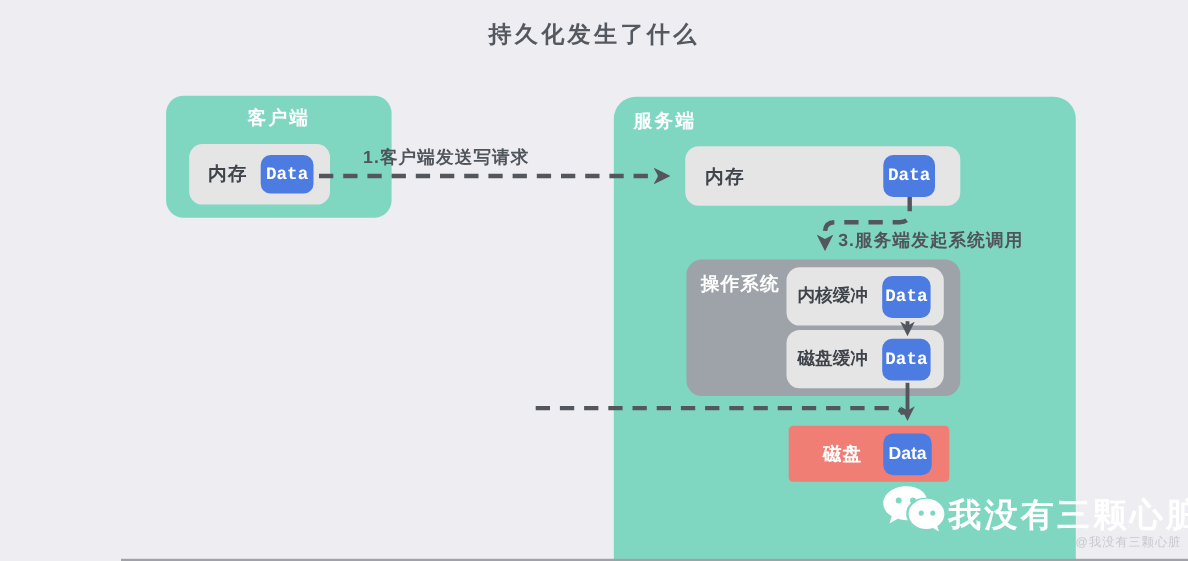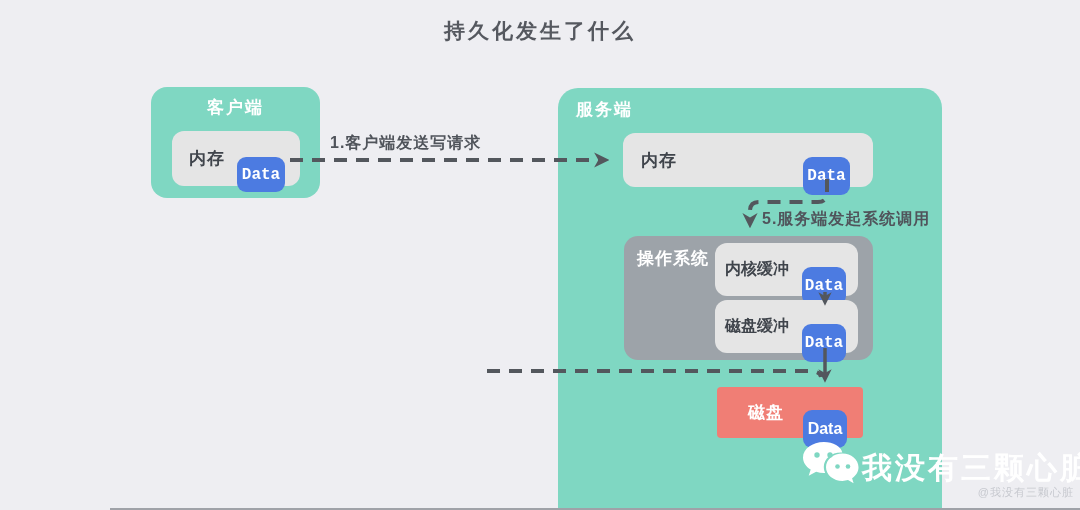--- a/index.html
+++ b/index.html
@@ -6,37 +6,37 @@
   .canvas{
     position:relative;width:1080px;height:510px;overflow:hidden;
     background:#EEEEF2;
     font-family:"Liberation Sans","DejaVu Sans",sans-serif;
   }
   .abs{position:absolute;}
   
   .title{top:17px;left:0;width:100%;text-align:center;
     font-size:21px;font-weight:700;color:#55585F;letter-spacing:3px;}
   
-  .teal{background:#7FD7C2;}
+  .teal{background:#7FD7C2;padding-left:36px;}
   .client{left:151px;top:87px;width:169px;height:111px;border-radius:16px;}
   .server{left:558px;top:88px;width:384px;height:453px;border-radius:20px;}
   .container-label{color:#fff;font-size:17px;font-weight:700;letter-spacing:2px;}
   .client .container-label{top:9px;left:0;width:100%;text-align:center;}
   .server .container-label{top:10px;left:18px;}
   
   .yellow{background:#e5e5e5;border-radius:12px;display:flex;align-items:center;font-family:Liberation Mono, monospace;}
   .block-label{font-size:17px;font-weight:700;color:#3F444B;letter-spacing:1px;}
   .client-mem{left:21px;top:44px;width:128px;height:55px;}
   .client-mem .block-label{margin-left:17px;}
   .server-mem{left:65px;top:45px;width:250px;height:54px;}
   .server-mem .block-label{margin-left:18px;}
   
   .chip{position:absolute;background:#4C7BE1;border-radius:9px;
     display:flex;align-items:center;justify-content:center;
-    color:#fff;font-size:16px;font-weight:600;margin-top:16px;}
+    color:#fff;font-size:16px;font-weight:600;}
   .client-mem .chip{left:65px;top:10px;width:48px;height:35px;}
   .server-mem .chip{left:180px;top:8px;width:47px;height:38px;}
   
   .os{left:66px;top:148px;width:249px;height:124px;border-radius:14px;background:#9DA3A9;}
   .os-label{top:11px;left:13px;color:#fff;font-size:17px;font-weight:700;letter-spacing:1px;}
   .kernel-buf{left:91px;top:7px;width:143px;height:53px;}
   .disk-buf{left:91px;top:64px;width:143px;height:53px;}
   .buf-label{font-size:16px;font-weight:700;color:#3F444B;margin-left:10px;}
   .kernel-buf .chip,.disk-buf .chip{left:87px;top:8px;width:44px;height:38px;}
   
@@ -94,21 +94,21 @@
       </div>
     </div>
 
     <div class="abs disk">
       <span class="block-label">磁盘</span>
       <span class="chip">Data</span>
     </div>
   </div>
 
   <div class="abs step step1">1.客户端发送写请求</div>
-  <div class="abs step step2">5.服务端发起系统调用</div>
+  <div class="abs step step2">3.服务端发起系统调用</div>
 
   <svg class="abs arrow-layer" viewBox="0 0 1080 510">
     <defs>
       <marker id="ah" viewBox="0 0 10 10" refX="6.5" refY="5" markerWidth="3.8" markerHeight="3.8" orient="auto-start-reverse">
         <path d="M0,0 L10,5 L0,10 L2.8,5 Z" fill="#53575D"></path>
       </marker>
     </defs>
     <path class="dash" d="M290,160 H604" marker-end="url(#ah)"></path>
     <path class="dash" d="M827,179 V193 Q827,202 818,202 H759 Q750,202 750,211 V223" marker-end="url(#ah)"></path>
     <path class="solid" d="M825,292 V301" marker-end="url(#ah)"></path>

